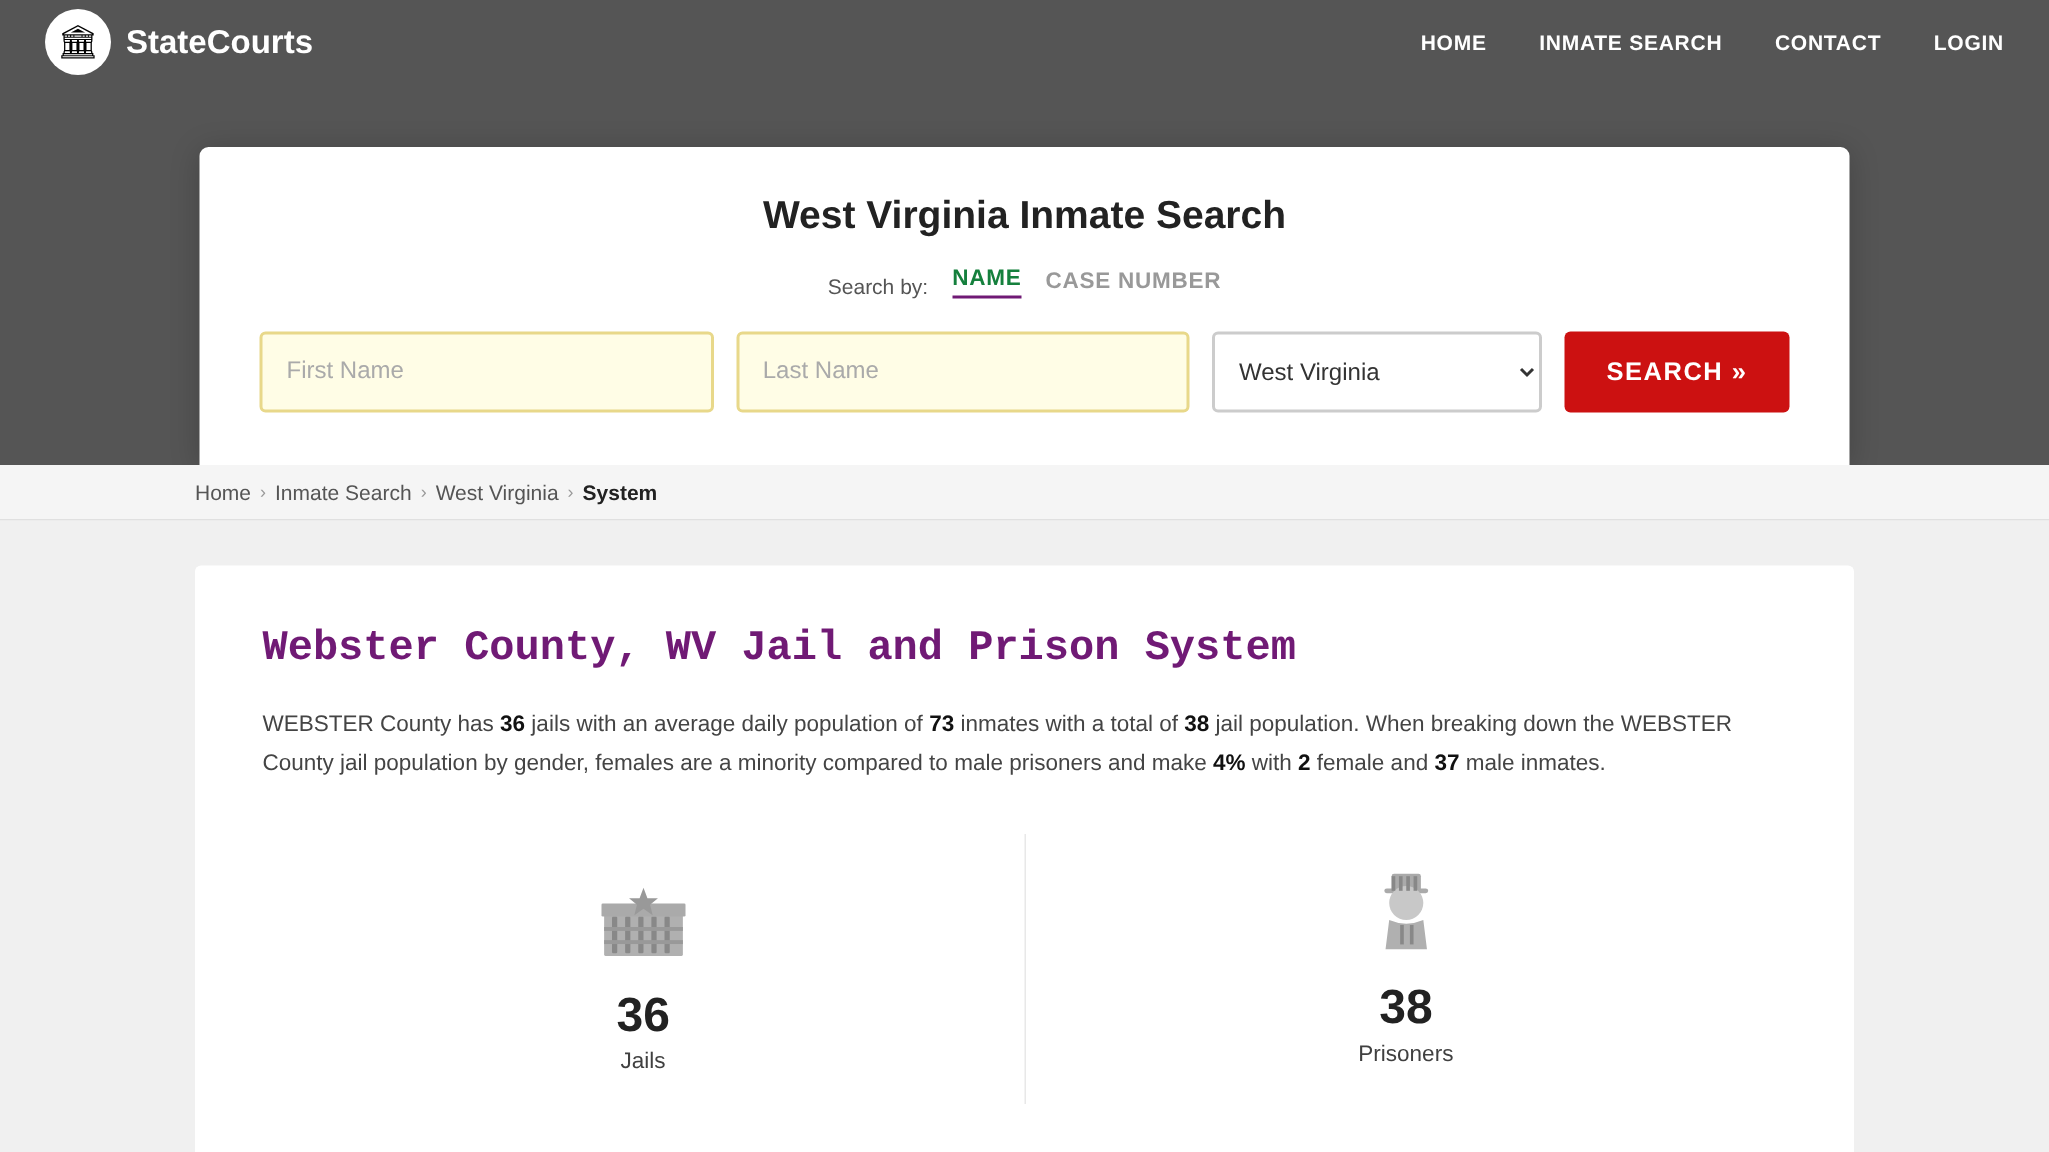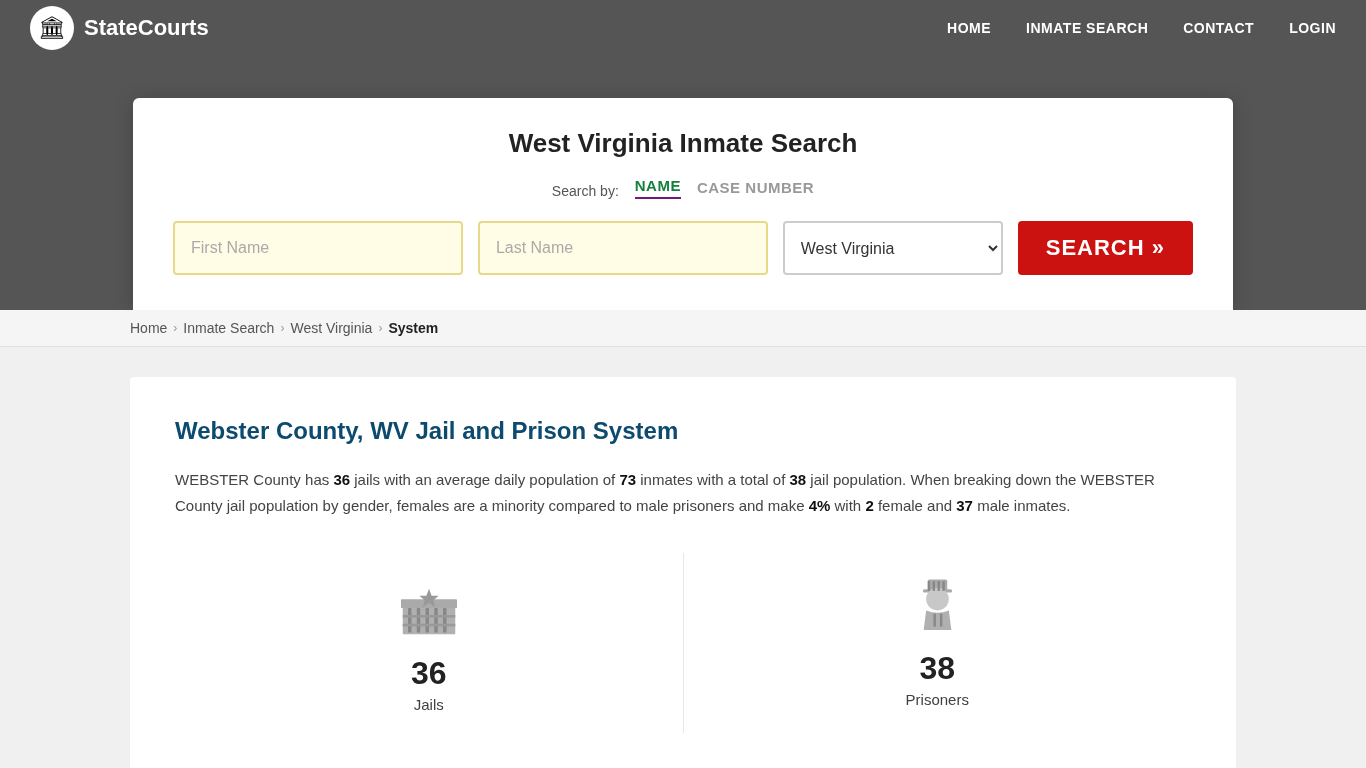--- a/index.html
+++ b/index.html
@@ -142,21 +142,21 @@
       font-size: 16px;
       color: #333;
       outline: none;
       appearance: auto;
     }
     .search-btn {
       height: 54px;
       padding: 0 28px;
       background: #cc1111;
       color: white;
-      font-size: 22px;
+      font-size: 17px;
       font-weight: 700;
       border: none;
       border-radius: 4px;
       cursor: pointer;
       letter-spacing: 1px;
       white-space: nowrap;
     }
 
     
     .breadcrumb-bar {
@@ -187,24 +187,25 @@
     .main-content {
       background: #f0f0f0;
       padding: 30px 130px;
     }
     .content-card {
       background: white;
       border-radius: 4px;
       padding: 40px 45px 50px;
     }
     .content-title {
-      font-size: 24px;
+      font-size: 28px;
       font-weight: 800;
-      color: #0c4a6e;
+      color: #701a75;
       margin-bottom: 22px;
+      font-family: Liberation Mono, monospace;
     }
     .content-description {
       font-size: 15px;
       color: #444;
       line-height: 1.7;
       margin-bottom: 35px;
     }
     .content-description strong {
       font-weight: 700;
       color: #111;

